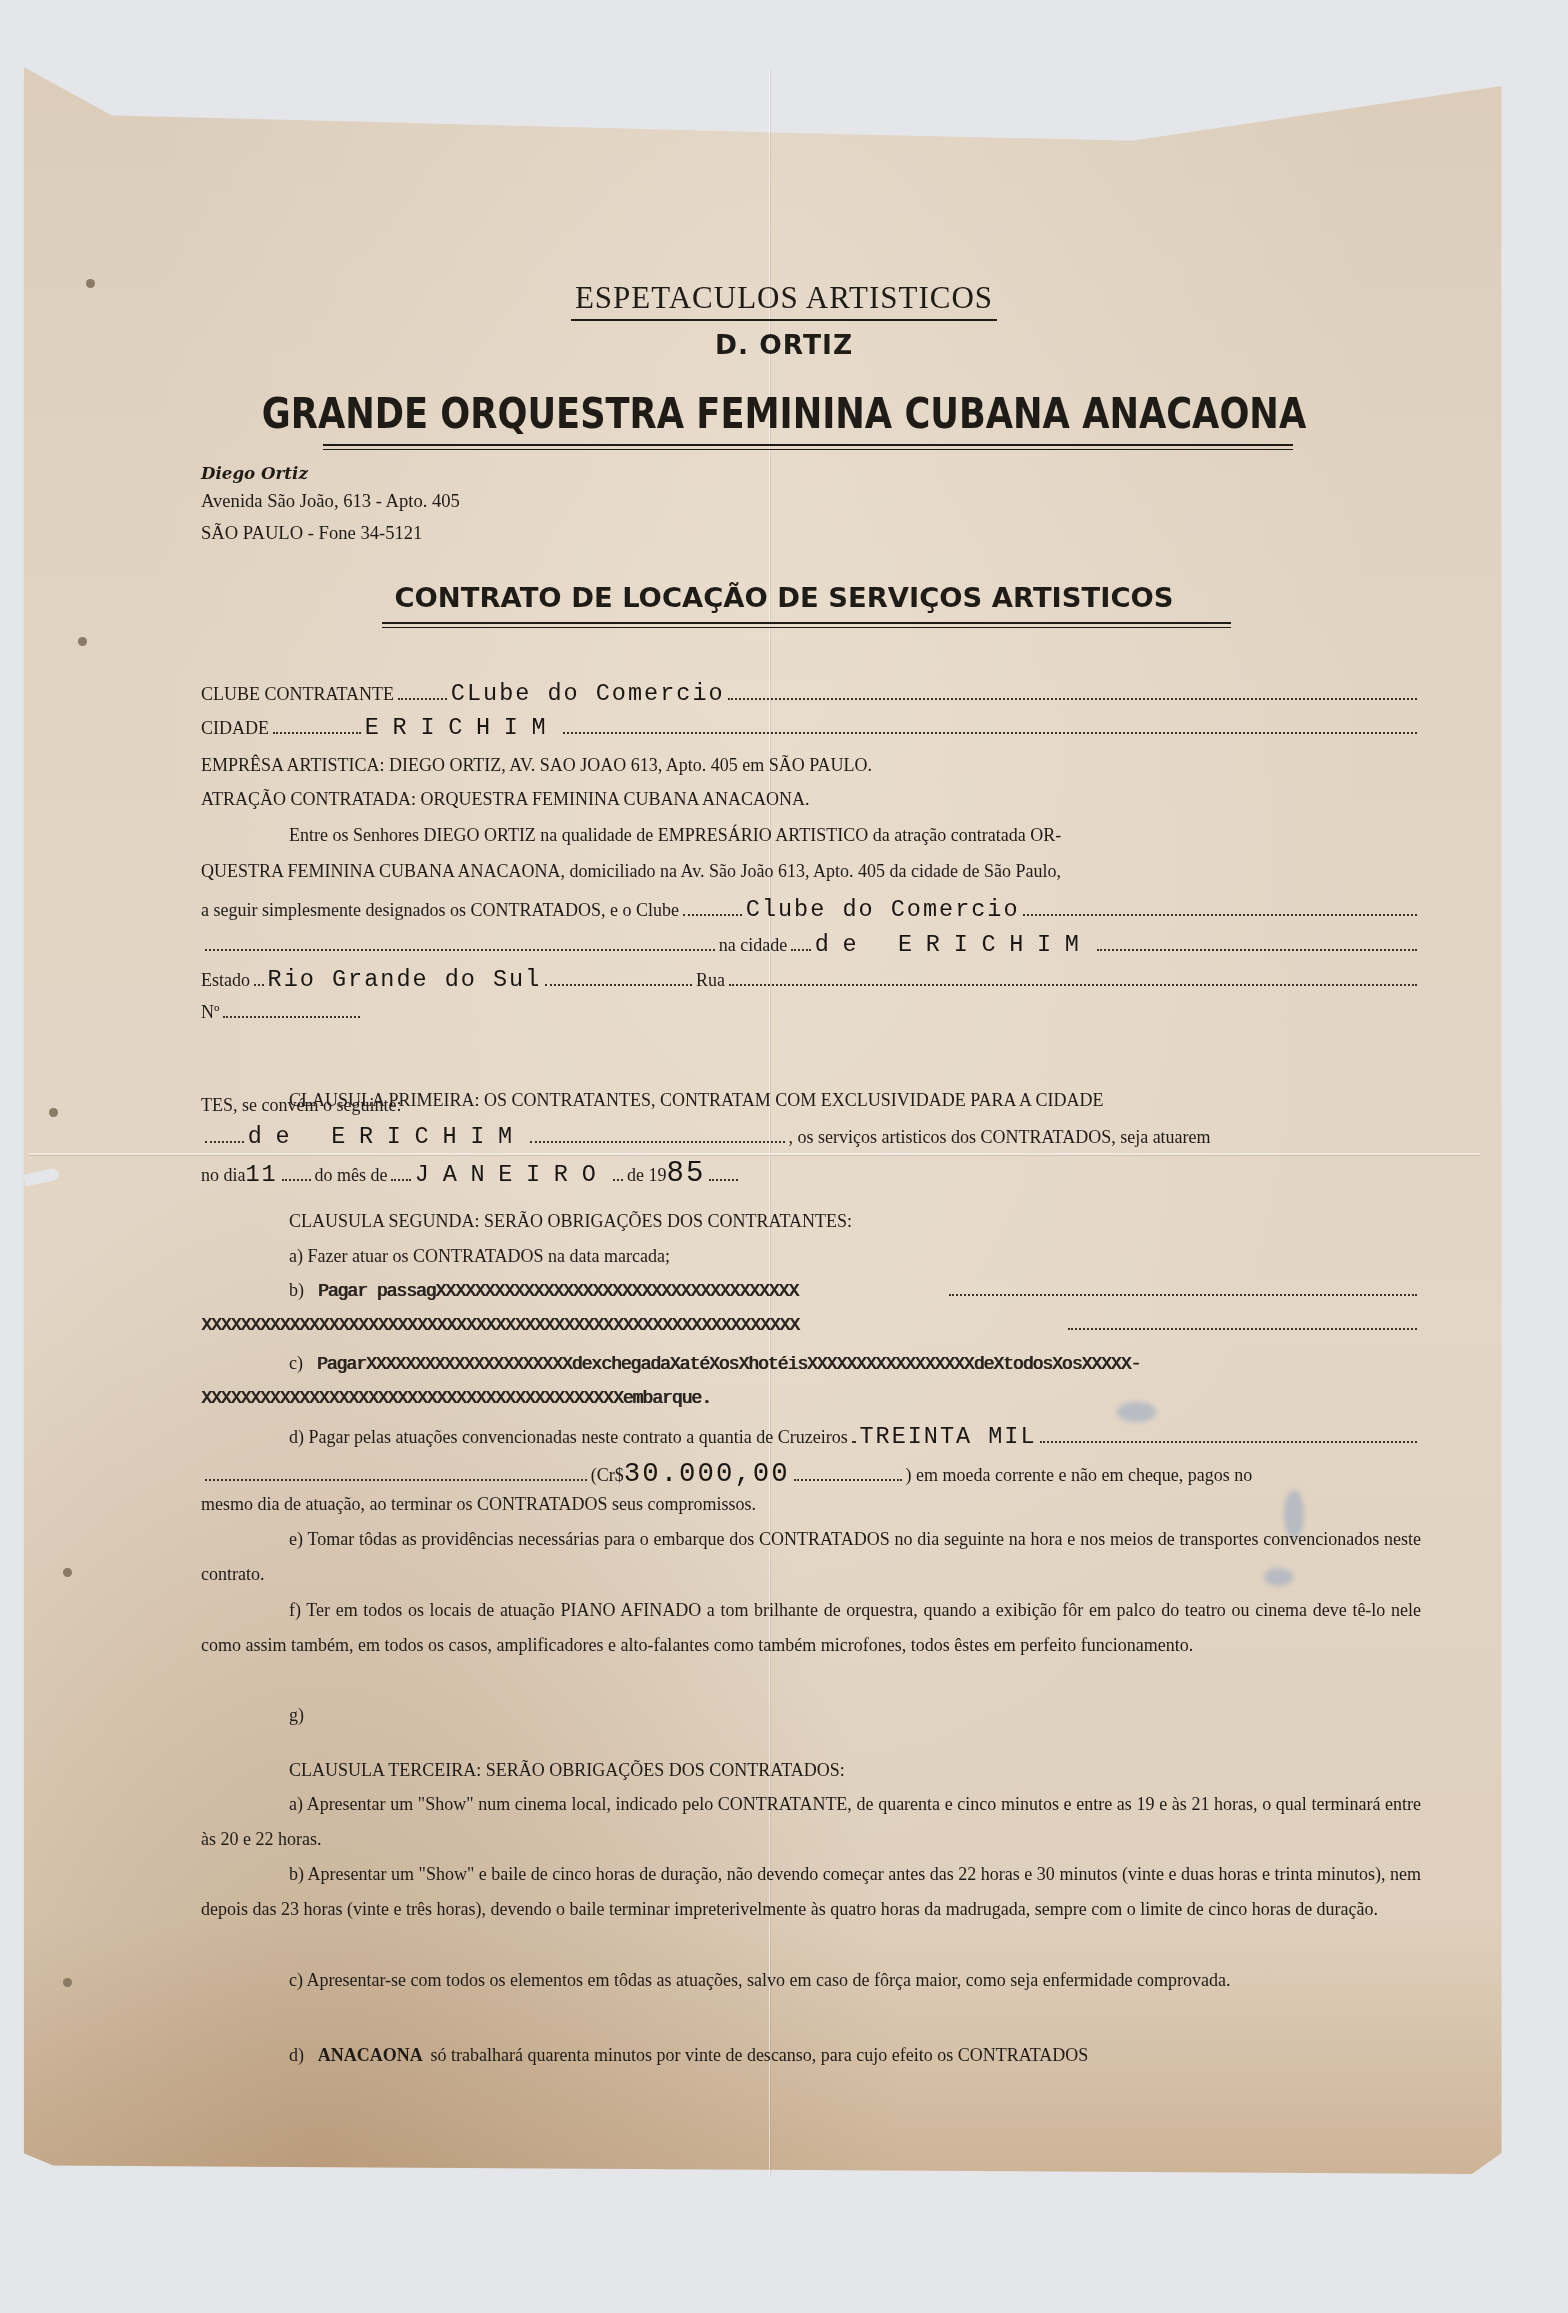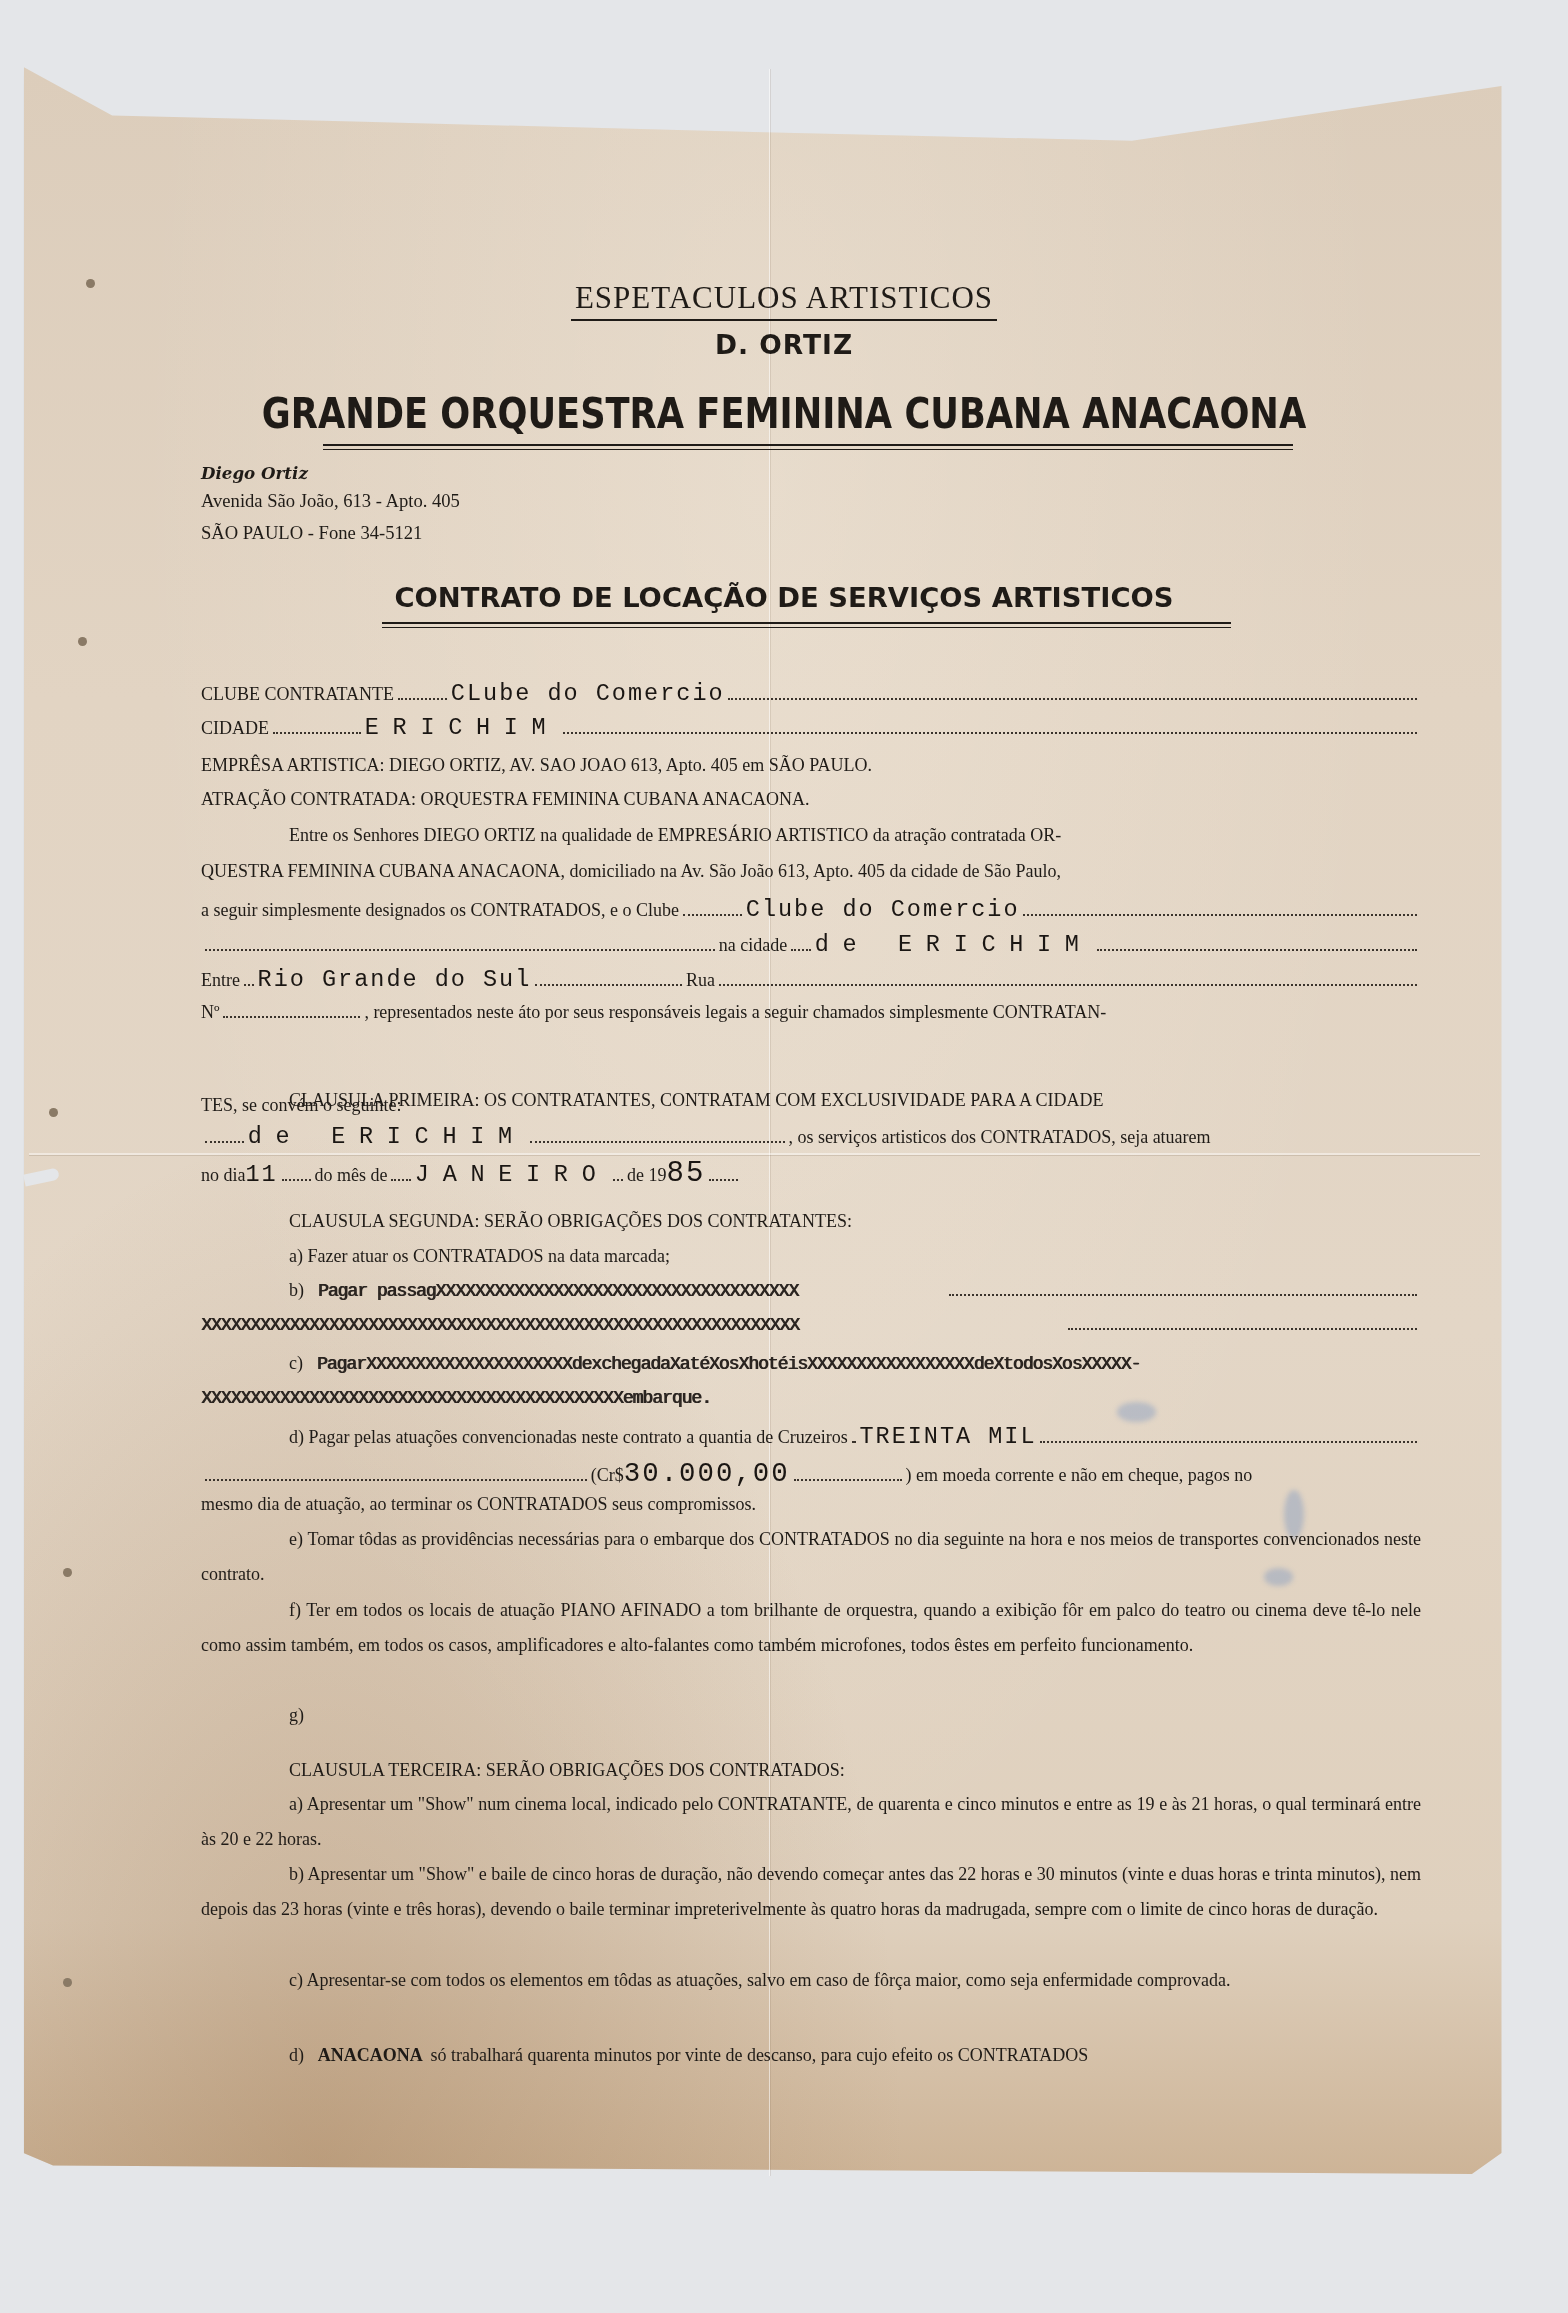--- a/index.html
+++ b/index.html
@@ -104,31 +104,30 @@
     <span class="dots"></span>
   </div>
   <div class="line" style="top:931px">
     <span class="dots" style="flex:0 0 510px"></span>
     <span>na cidade</span>
     <span class="dots" style="flex:0 0 19.6px"></span>
     <span class="typed wide">de ERICHIM</span>
     <span class="dots"></span>
   </div>
   <div class="line" style="top:966px">
-    <span>Entre</span>
+    <span>Estado</span>
     <span class="dots" style="flex:0 0 9.8px"></span>
     <span class="typed">Rio Grande do Sul</span>
     <span class="dots" style="flex:0 0 147px"></span>
     <span>Rua</span>
     <span class="dots"></span>
   </div>
   <div class="line" style="top:1002px">
     <span>Nº</span>
     <span class="dots" style="flex:0 0 137px"></span>
-    <span>, representados neste áto por seus responsáveis legais a seguir chamados simplesmente CONTRATAN-</span>
   </div>
   <div class="line" style="top:1095px">TES, se convém o seguinte:</div>
 
   <div class="line" style="top:1090px">
     <span class="indent">CLAUSULA PRIMEIRA: OS CONTRATANTES, CONTRATAM COM EXCLUSIVIDADE PARA A CIDADE</span>
   </div>
   <div class="line" style="top:1123px">
     <span class="dots" style="flex:0 0 39px"></span>
     <span class="typed wide">de ERICHIM</span>
     <span class="dots" style="flex:0 0 255px"></span>

